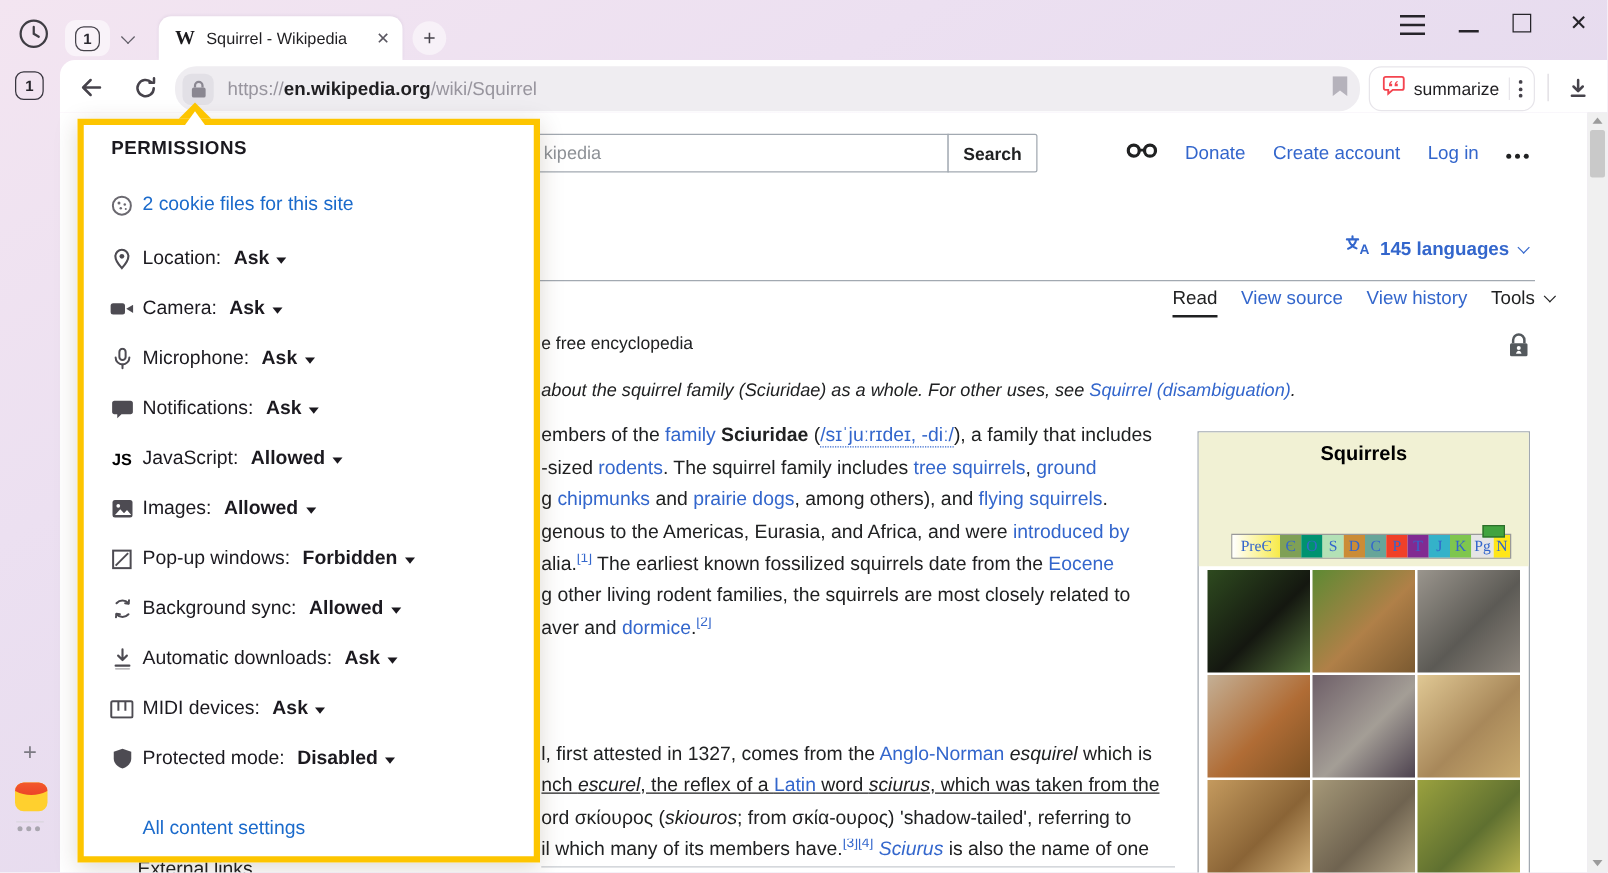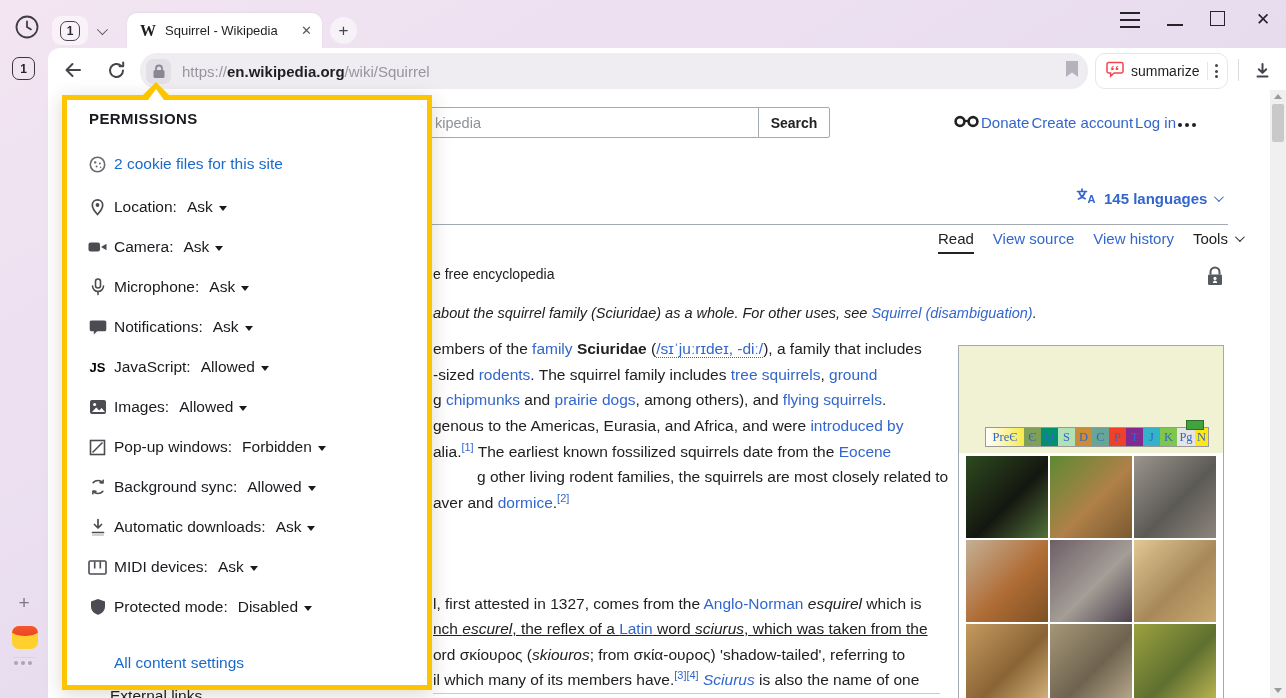--- a/index.html
+++ b/index.html
@@ -55,21 +55,21 @@
   .sb-mail i { position:absolute; left:-4px; top:-9px; width:34px; height:19px; border-radius:50%; background:linear-gradient(180deg,#f96b32,#ec4427); }
   .sb-div { left:13px; top:657px; width:22px; height:1px; background:#d9d5de; }
   .sb-dots { left:14px; top:661px; display:flex; gap:3px; }
   .sb-dots i { width:4px; height:4px; border-radius:50%; background:#a9a6af; }
 
   
   .page { left:48px; top:90px; width:1222px; height:608px; background:#fff; }
   .wlink { color:#3366cc; text-decoration:none; }
   .search-input { left:420px; top:107px; width:339px; height:31px; background:#fff; border:1px solid #a2a9b1; border-radius:2px 0 0 2px; font-size:14.5px; color:#8e9297; display:flex; align-items:center; padding-left:14px; }
   .search-btn { left:758px; top:107px; width:72px; height:31px; background:#fff; border:1px solid #a2a9b1; border-radius:0 2px 2px 0; font-size:14px; font-weight:bold; color:#202122; }
-  .hdr-links { left:954px; top:112px; height:20px; display:flex; align-items:center; gap:2px; font-size:15px; }
+  .hdr-links { left:901px; top:112px; height:20px; display:flex; align-items:center; gap:22px; font-size:15px; }
   .hdr-dots { display:flex; gap:3px; padding-top:6px; }
   .hdr-dots i { width:4px; height:4px; border-radius:50%; background:#202122; }
   .lang-row { left:1076px; top:188px; display:flex; align-items:center; gap:7px; }
   .lang-label { font-size:15px; font-weight:bold; color:#3366cc; }
   .caret-blue { width:7px; height:7px; border-right:1.7px solid #3366cc; border-bottom:1.7px solid #3366cc; transform:rotate(45deg) translateY(-2px); }
   .caret-black { width:7px; height:7px; border-right:1.7px solid #202122; border-bottom:1.7px solid #202122; transform:rotate(45deg) translateY(-2px); }
   .nav-hr { left:425px; top:224px; width:803px; height:1px; background:#a2a9b1; }
   .wtabs { left:938px; top:230px; display:flex; gap:19px; font-size:15px; align-items:flex-start; }
   .wtab-read { color:#202122; padding-bottom:5px; border-bottom:2px solid #202122; }
   .wtab-tools { color:#202122; display:flex; align-items:center; gap:7px; }
@@ -105,21 +105,21 @@
 
   
   .panel { left:62px; top:95px; width:370px; height:595px; background:#fff; border:5px solid #fdc500; z-index:50; box-shadow:0 4px 18px rgba(60,40,0,.18); }
   .panel-caret-outer { left:143px; top:82px; width:0; height:0; border-left:13px solid transparent; border-right:13px solid transparent; border-bottom:13px solid #fdc500; z-index:51; }
   .panel-caret-inner { left:148px; top:89px; width:0; height:0; border-left:8px solid transparent; border-right:8px solid transparent; border-bottom:11px solid #fff; z-index:52; }
   .panel-title { position:absolute; left:22px; top:10px; font-size:15px; font-weight:600; letter-spacing:.4px; color:#1b191f; }
   .perm-row { position:absolute; left:0; width:100%; height:24px; display:flex; align-items:center; padding-left:21px; }
   .perm-icon { width:19px; height:18px; margin-right:7px; display:flex; align-items:center; justify-content:center; color:#4d4b52; }
   .perm-icon.js-txt { font-size:13px; font-weight:bold; color:#000000; }
   .perm-label { font-size:15.5px; color:#1b191f; }
-  .perm-value { font-size:15.5px; color:#1b191f; margin-left:10px; display:flex; align-items:center; background:none; border:none; }
+  .perm-value { font-size:15.5px; color:#1b191f; margin-left:10px; display:flex; align-items:center; background:none; border:none;font-weight:bold; }
   .perm-value i { width:0; height:0; border-left:4.5px solid transparent; border-right:4.5px solid transparent; border-top:5px solid #1b191f; margin-left:6px; margin-top:2px; }
   .cookie-row { position:absolute; left:21px; top:55px; display:flex; align-items:center; }
   .cookie-row .perm-icon { margin-right:7px; color:#6b6970; }
   .panel-link { font-size:15.5px; color:#1a6acb; }
   .panel-footer { position:absolute; left:47px; top:554px; }
 </style>
 </head>
 <body>
 
 <div class="abs icon-btn clock-btn">
@@ -265,31 +265,32 @@
     </svg>
 </div>
 <div class="abs subtitle">e free encyclopedia</div>
 <div class="abs hatnote"><span>about the squirrel family (Sciuridae) as a whole. For other uses, see </span><span class="seg-l">Squirrel (disambiguation)</span><span>.</span></div>
 
 <div class="abs bodyline" style="top:340px;"><span>embers of the </span><span class="seg-l">family</span><span> </span><span class="seg-b">Sciuridae</span><span> (</span><span class="seg-ipa">/sɪˈjuːrɪdeɪ, -diː/</span><span>), a family that includes</span></div>
 <div class="abs bodyline" style="top:366px;"><span>-sized </span><span class="seg-l">rodents</span><span>. The squirrel family includes </span><span class="seg-l">tree squirrels</span><span>, </span><span class="seg-l">ground</span></div>
 <div class="abs bodyline" style="top:391px;"><span>g </span><span class="seg-l">chipmunks</span><span> and </span><span class="seg-l">prairie dogs</span><span>, among others), and </span><span class="seg-l">flying squirrels</span><span>.</span></div>
 <div class="abs bodyline" style="top:417px;"><span>genous to the Americas, Eurasia, and Africa, and were </span><span class="seg-l">introduced by</span></div>
 <div class="abs bodyline" style="top:443px;"><span>alia.</span><span class="seg-s">[1]</span><span> The earliest known fossilized squirrels date from the </span><span class="seg-l">Eocene</span></div>
-<div class="abs bodyline" style="top:468px;margin-left:44px;"><span>g other living rodent families, the squirrels are most closely related to</span></div>
+<div class="abs bodyline" style="top:468px;"><span>g other living rodent families, the squirrels are most closely related to</span></div>
 <div class="abs bodyline" style="top:494px;"><span>aver and </span><span class="seg-l">dormice</span><span>.</span><span class="seg-s">[2]</span></div>
 <div class="abs bodyline" style="top:595px;"><span>l, first attested in 1327, comes from the </span><span class="seg-l">Anglo-Norman</span><span> </span><span class="seg-i">esquirel</span><span> which is</span></div>
 <div class="abs bodyline" style="top:620px;text-decoration:underline;"><span>nch </span><span class="seg-i">escurel</span><span>, the reflex of a </span><span class="seg-l">Latin</span><span> word </span><span class="seg-i">sciurus</span><span>, which was taken from the</span></div>
 <div class="abs bodyline" style="top:646px;"><span>ord σκίουρος (</span><span class="seg-i">skiouros</span><span>; from σκία-ουρος) 'shadow-tailed', referring to</span></div>
 <div class="abs bodyline" style="top:671px;"><span>il which many of its members have.</span><span class="seg-s">[3][4]</span><span> </span><span class="seg-il">Sciurus</span><span> is also the name of one</span></div>
 <div class="abs bottom-hr"></div>
 <div class="abs toc-item">External links</div>
 
 <div class="abs infobox">
   <div class="infobox-head"></div>
+  <div class="infobox-title">Squirrels</div>
   <div class="timeline" id="timeline">
       <div class="tl-seg" style="width: 38px; background: linear-gradient(90deg, rgb(255, 255, 255), rgb(247, 234, 73));">PreЄ</div>
       <div class="tl-seg" style="width: 17px; background: rgb(127, 160, 86);">Є</div>
       <div class="tl-seg" style="width: 17px; background: rgb(0, 146, 112);">O</div>
       <div class="tl-seg" style="width: 17px; background: rgb(179, 225, 182);">S</div>
       <div class="tl-seg" style="width: 17px; background: rgb(203, 140, 55);">D</div>
       <div class="tl-seg" style="width: 17px; background: rgb(103, 165, 153);">C</div>
       <div class="tl-seg" style="width: 17px; background: rgb(240, 64, 40);">P</div>
       <div class="tl-seg" style="width: 17px; background: rgb(129, 43, 146);">T</div>
       <div class="tl-seg" style="width: 17px; background: rgb(52, 178, 201);">J</div>

